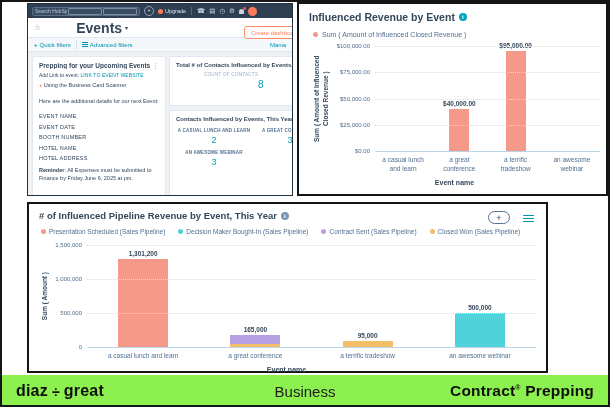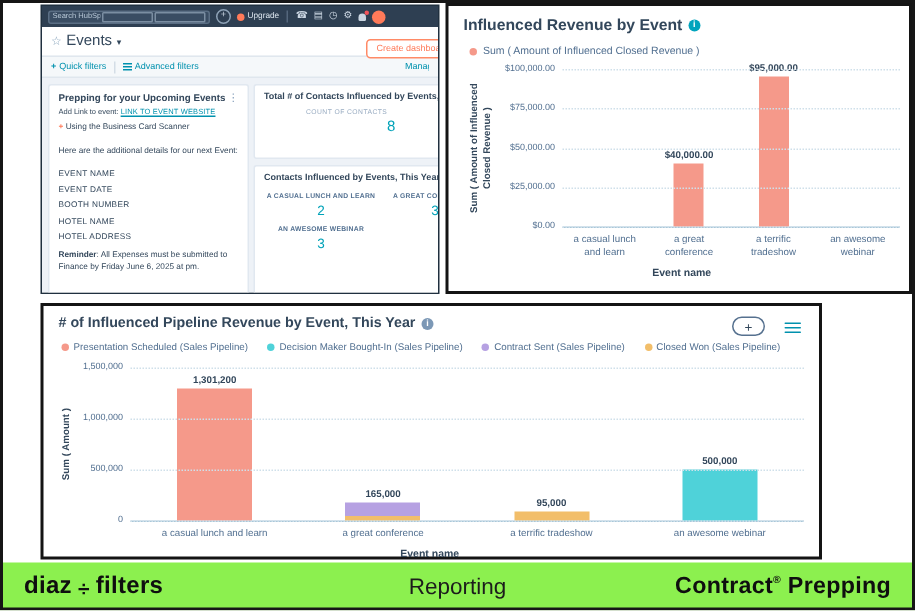--- a/index.html
+++ b/index.html
@@ -23,21 +23,21 @@
   .upg-dot{width:5px;height:5px;border-radius:50%;background:#ff7a59;}
   .upg span{font-size:5.5px;color:#dfe8f0;}
   .nav-sep{width:1px;height:8px;background:#54677c;margin:0 1px;}
   .nav-ic{font-size:6.5px;color:#cbd6e2;line-height:1;}
   .bell{width:5px;height:5px;background:#cbd6e2;border-radius:50% 50% 1px 1px;position:relative;}
   .badge{position:absolute;right:-2px;top:-2px;width:3px;height:3px;border-radius:50%;background:#f2545b;}
   .avatar{width:9px;height:9px;border-radius:50%;background:#ff7a59;margin-right:-5px;flex:none;}
 
   .pa-head{height:19px;display:flex;align-items:center;gap:3px;padding:0 6px;flex:none;background:#fff;}
   .star{color:#8aa6bd;font-size:8px;}
-  .pa-title{font-size:10px;font-weight:normal;color:#33475b;}
+  .pa-title{font-size:14px;font-weight:bold;color:#33475b;margin-left:32px;}
   .caret{font-size:6px;color:#33475b;}
   .create-btn{position:absolute;right:-14px;top:22px;border:1px solid #ff8a66;color:#ff7a59;background:#fff;
               font-size:6px;padding:2.5px 6px;border-radius:3px;white-space:nowrap;z-index:5;}
 
   .pa-filters{height:13px;display:flex;align-items:center;gap:5px;padding:0 6px;background:#f5f8fa;
               border-top:1px solid #e0e7ee;border-bottom:1px solid #e0e7ee;flex:none;font-size:6px;color:#0091ae;}
   .flt{display:flex;align-items:center;gap:2px;white-space:nowrap;}
   .flt-sep{width:1px;height:8px;background:#d4dde6;}
   .adv-ic{display:inline-block;width:6px;}
   .adv-ic i{display:block;height:1px;background:#0091ae;margin:1px 0;}
@@ -375,20 +375,20 @@
           <div class="xcat">an awesome webinar</div>
         </div>
       <div class="xlab">Event name</div>
     </div>
   </div>
 
   <div class="footer" style="background: rgb(140, 240, 79);">
     <div class="brand">
       <span>diaz</span>
       <span class="brand-glyph">÷</span>
-      <span>filters</span>
-    </div>
-    <div class="footer-center">Reporting</div>
+      <span>great</span>
+    </div>
+    <div class="footer-center">Business</div>
     <div class="footer-right"><span>Contract</span><span class="reg">®</span><span> Prepping</span></div>
   </div>
 
   <div class="frame"></div>
 </div>
 
 </body></html>

